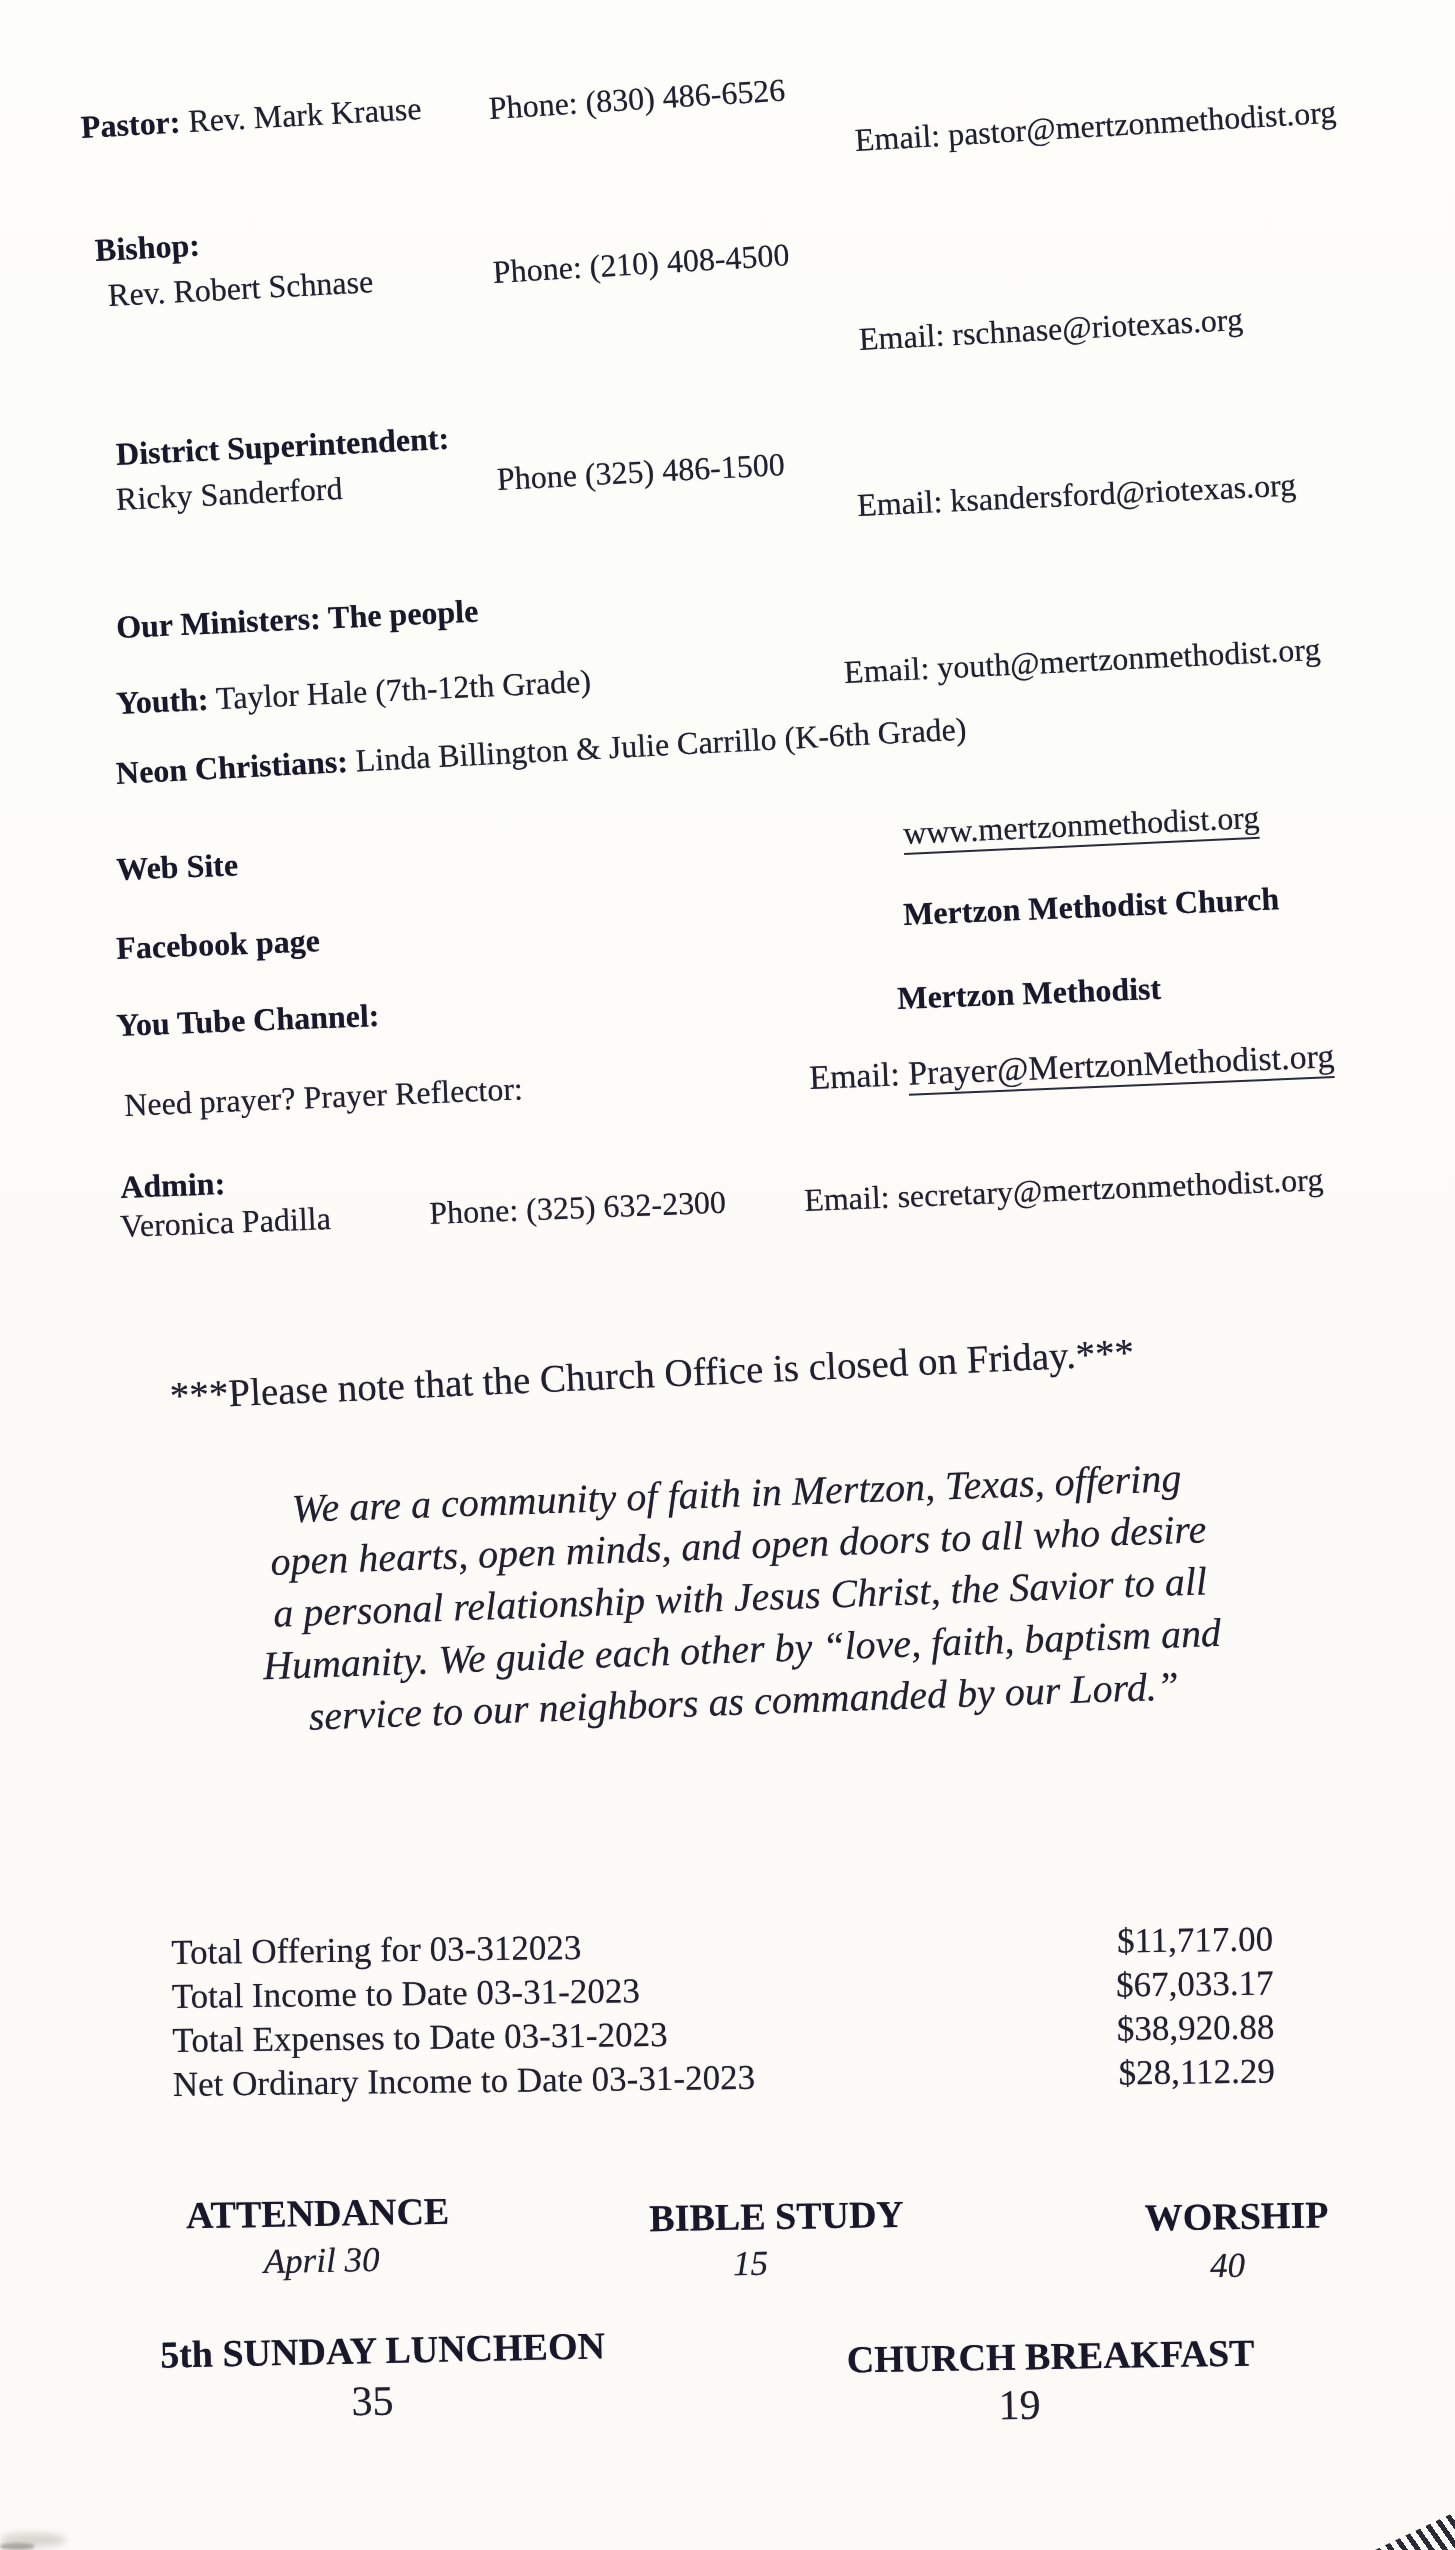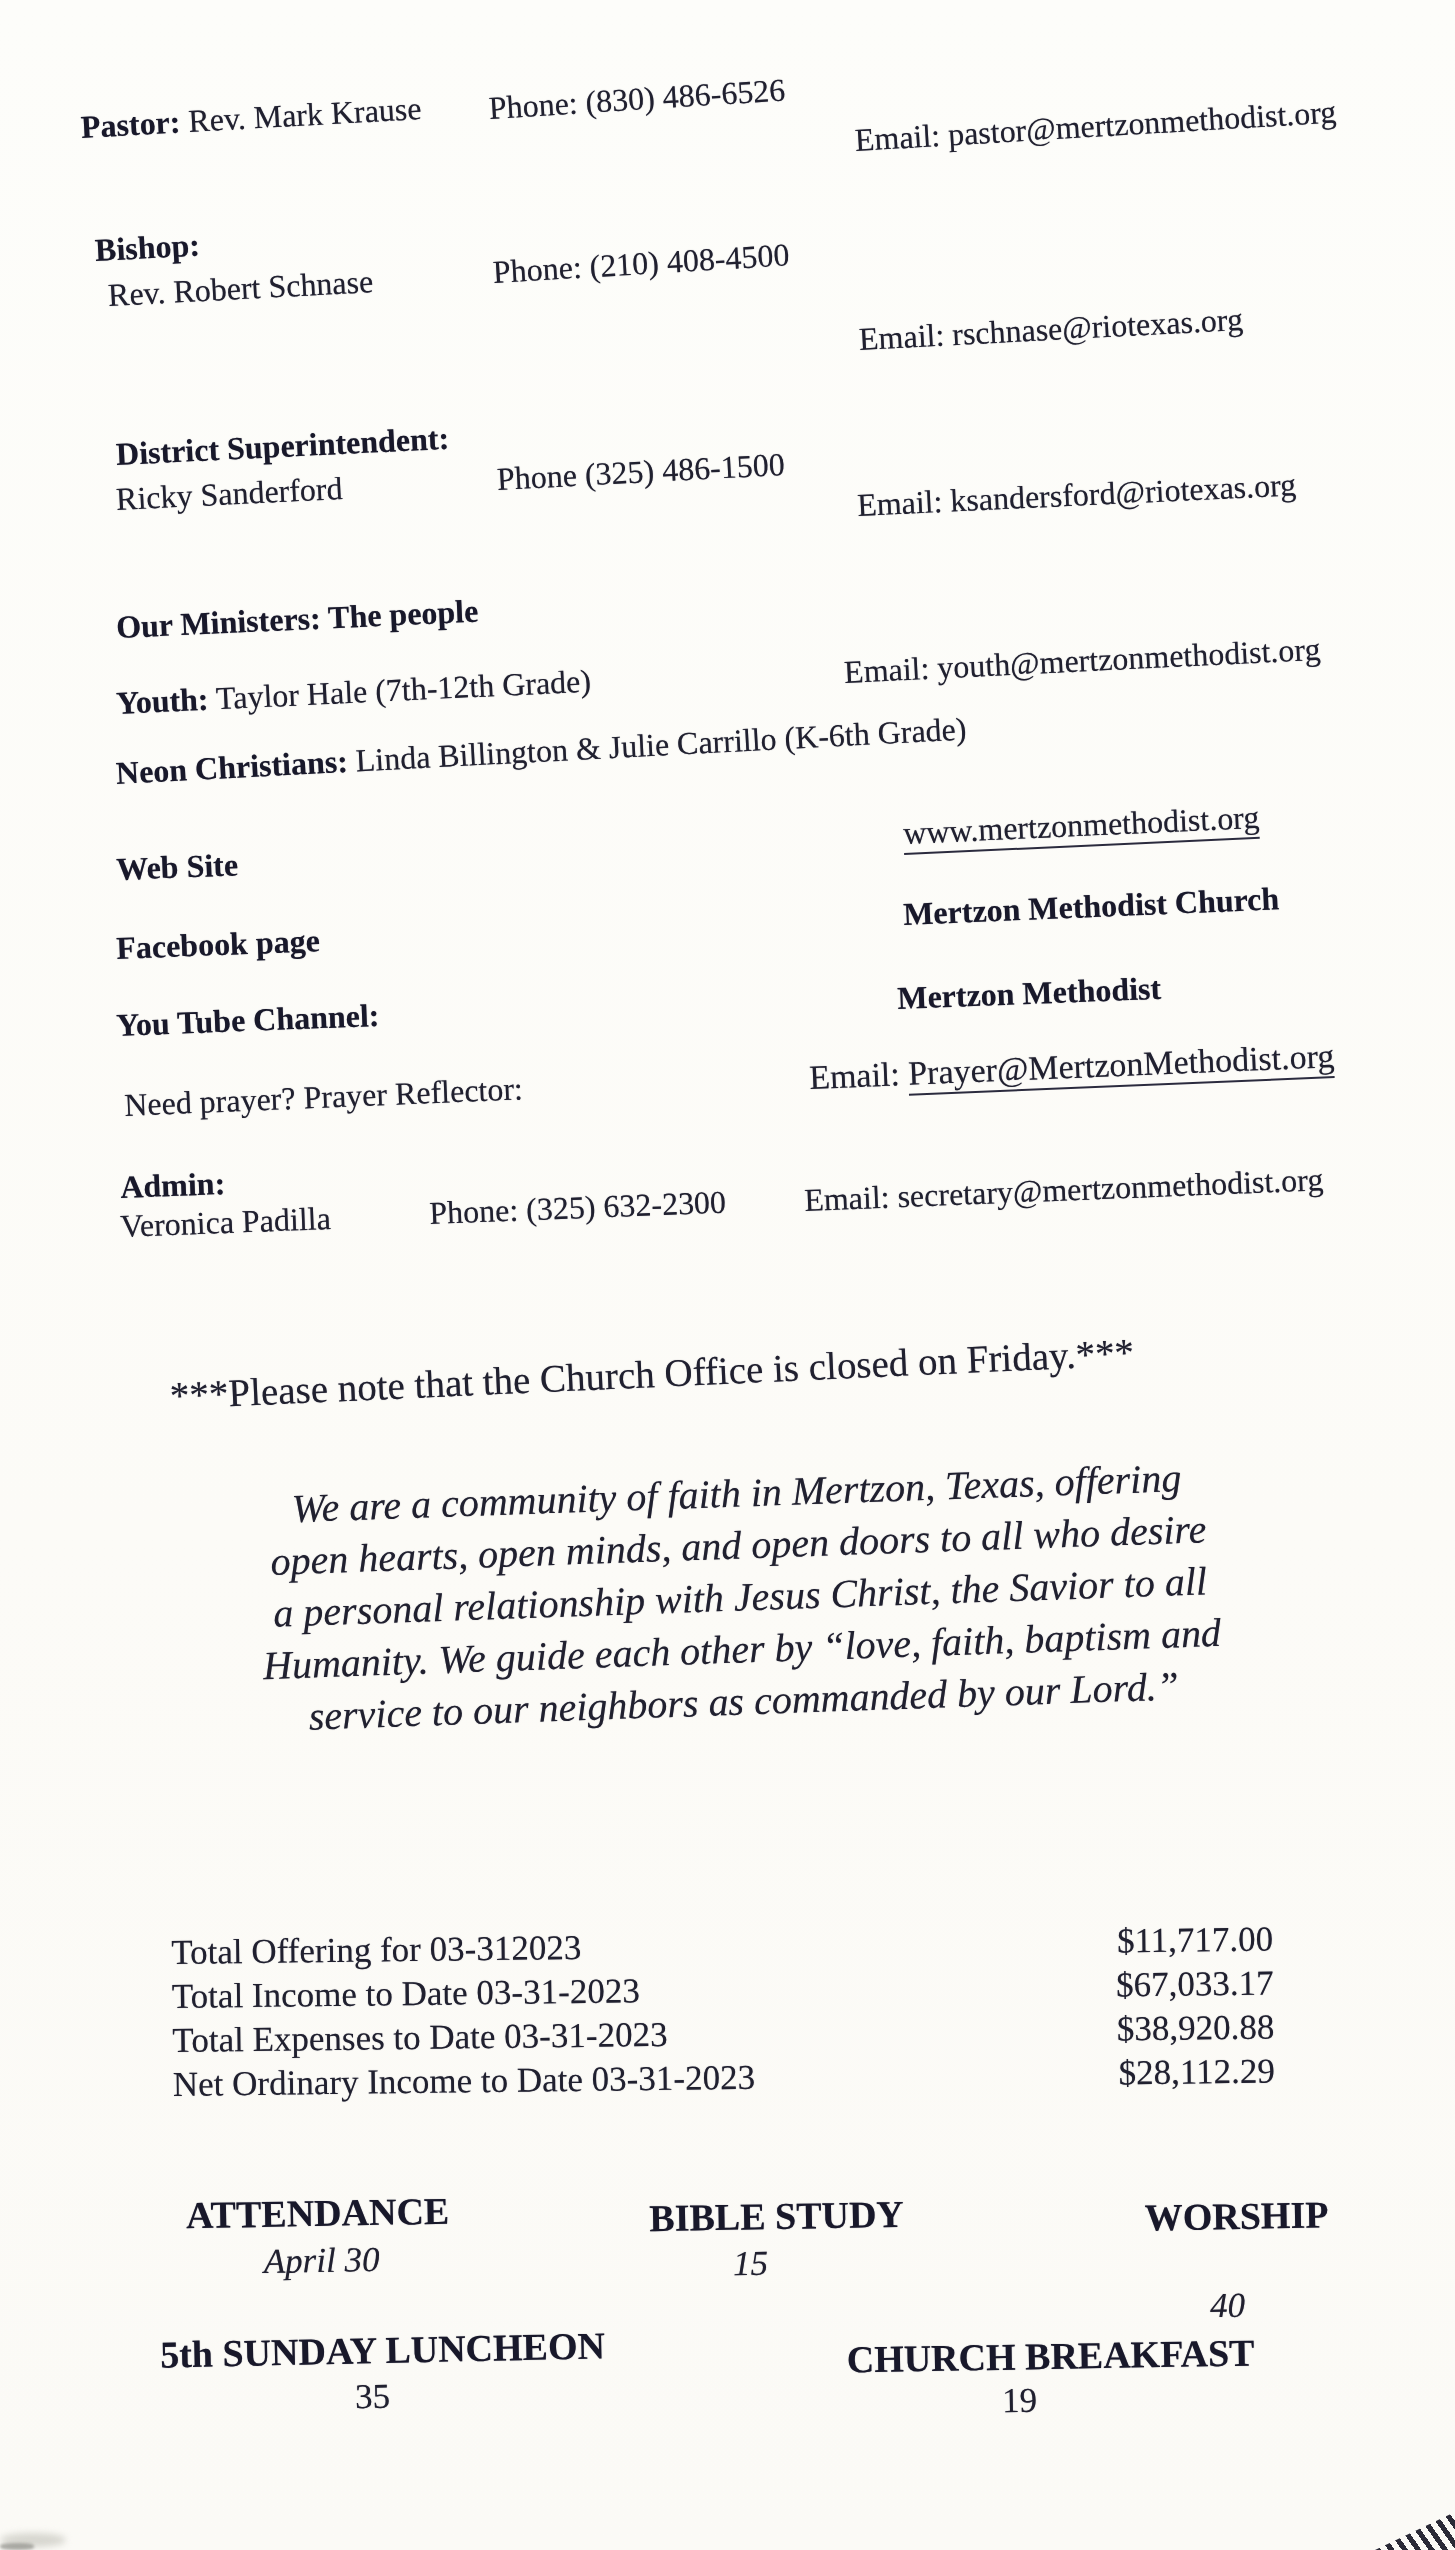--- a/index.html
+++ b/index.html
@@ -33,21 +33,21 @@
     text-shadow:0 0 0.9px rgba(24,24,48,.5);
   }
   .finance{
     position:absolute;left:171px;top:1931px;width:1102px;
     transform:rotate(-0.7deg);transform-origin:left top;
     font-size:35px;
   }
   .finance .frow{display:flex;justify-content:space-between;height:44px;line-height:44px;white-space:nowrap;text-shadow:0 0 0.9px rgba(24,24,48,.5);}
   .att{font-weight:bold;font-size:38px;color:#18182a;}
   .attval{font-style:italic;font-size:35px;}
-  .numplain{font-size:35px;}
+  .numplain{font-size:42px;}
   .ctr{transform:translateX(-50%) rotate(-1deg);transform-origin:center bottom;}
   .artifact-br{
     position:absolute;right:0;bottom:0;width:80px;height:38px;
     background:repeating-linear-gradient(55deg,#181826 0 5.1px,rgba(24,24,38,0) 5.1px 11px);
     clip-path:polygon(100% 0,100% 100%,0 100%);
     opacity:.92;
   }
   .artifact-bl{
     position:absolute;left:0;bottom:2.9px;width:66px;height:14.6px;
     background:#b9b9b0;border-radius:50%;filter:blur(3.6px);opacity:.55;
@@ -125,21 +125,21 @@
       </div>
   </div>
 
   <div class="t att ctr" style="left:318px;top:2192px;">ATTENDANCE</div>
   <div class="t attval ctr" style="left:322px;top:2241px;">April 30</div>
 
   <div class="t att ctr" style="left:777px;top:2195px;">BIBLE STUDY</div>
   <div class="t attval ctr" style="left:751px;top:2244px;">15</div>
 
   <div class="t att ctr" style="left:1237px;top:2195px;">WORSHIP</div>
-  <div class="t attval ctr" style="left:1228px;top:2246px;margin-top:40px;">40</div>
+  <div class="t attval ctr" style="left:1228px;top:2246px;">40</div>
 
   <div class="t att ctr" style="left:383px;top:2329px;transform:translateX(-50%) rotate(-1.2deg);">5th SUNDAY LUNCHEON</div>
   <div class="t numplain ctr" style="left:373px;top:2377px;">35</div>
 
   <div class="t att ctr" style="left:1051px;top:2335px;">CHURCH BREAKFAST</div>
   <div class="t numplain ctr" style="left:1020px;top:2381px;">19</div>
 
   <div class="artifact-br"></div>
   <div class="artifact-bl"></div>
   <div class="artifact-bl2"></div>

